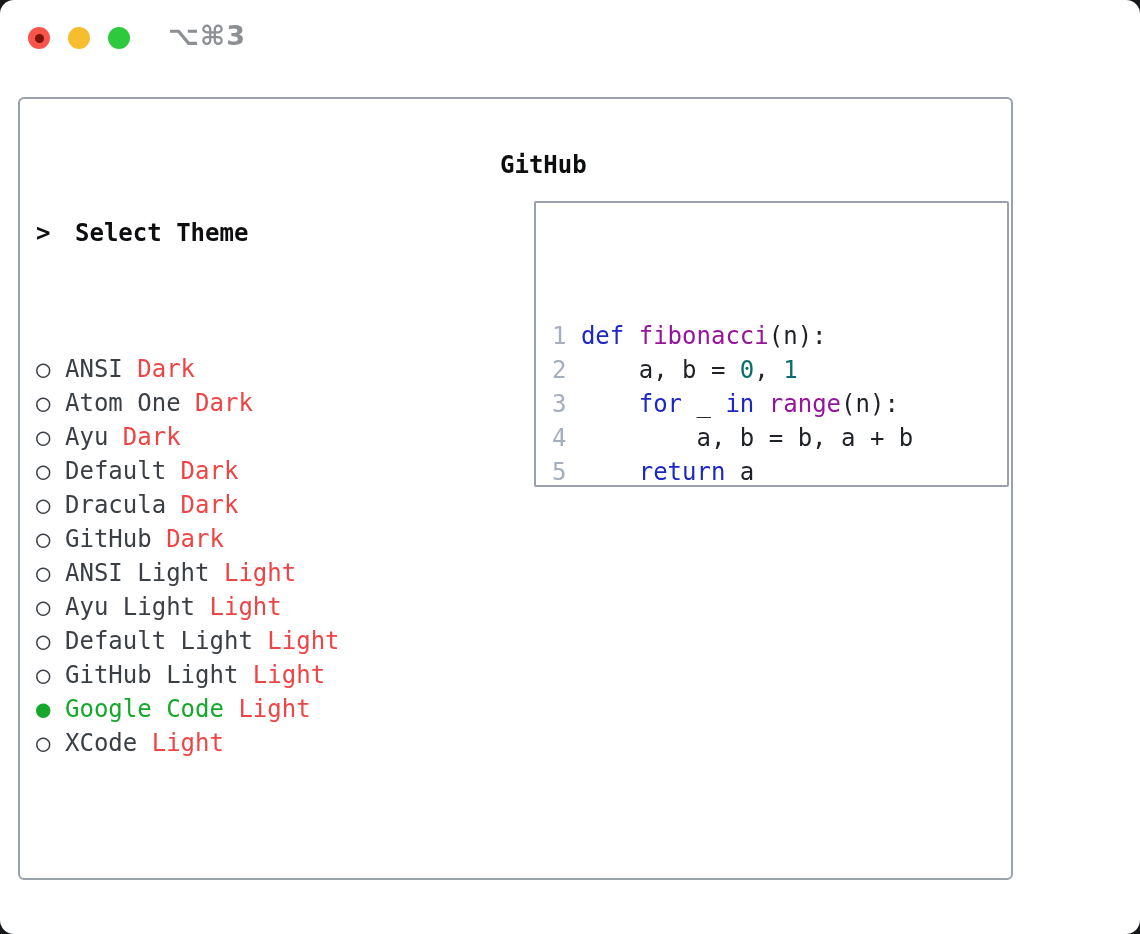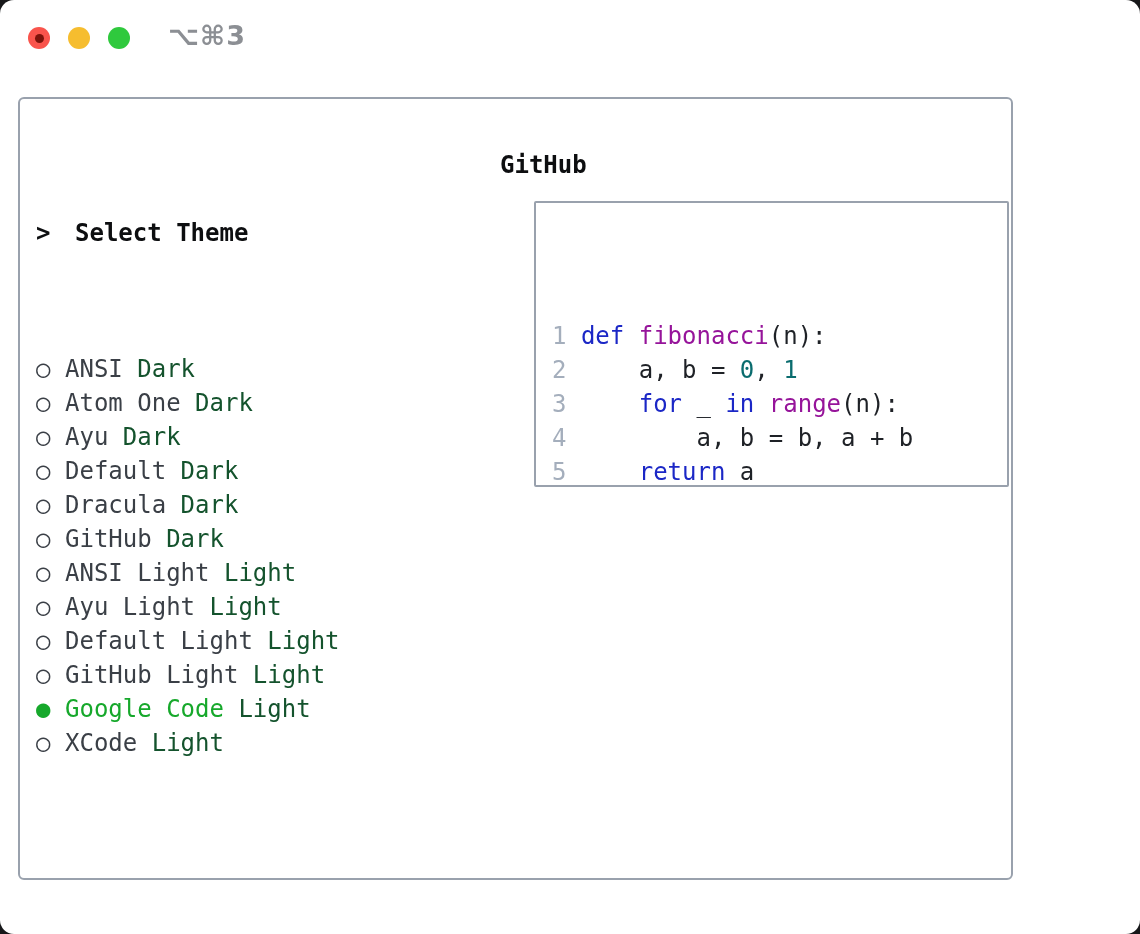--- a/index.html
+++ b/index.html
@@ -24,21 +24,21 @@
     background:#ffffff;
   }
   .left-col {
     position:absolute; left:16px; top:49px;
     font-size:24px; line-height:34px; color:#3a3f46; white-space:pre;
   }
   .row { height:34px; }
   .marker { display:inline-block; width:29px; }
   .hdr-marker { color:#0d0e10; font-weight:bold; }
   .hdr-label  { color:#0d0e10; font-weight:bold;margin-left:10px; }
-  .variant { color:#14532d;text-align:center; }
+  .variant { color:#ef4444;text-align:center; }
   .blank-row { height:34px; }
   
   .preview-title {
     position:absolute; left:480px; top:49px;
     font-size:24px; line-height:34px; font-weight:bold; color:#0d0e10;
   }
   .preview-box {
     position:absolute; left:490px; top:102px; width:475px; height:286px;
     box-sizing:border-box; border:2px solid #99a1ad; border-radius:2px;
     background:#ffffff; overflow:hidden;margin-left:24px;

